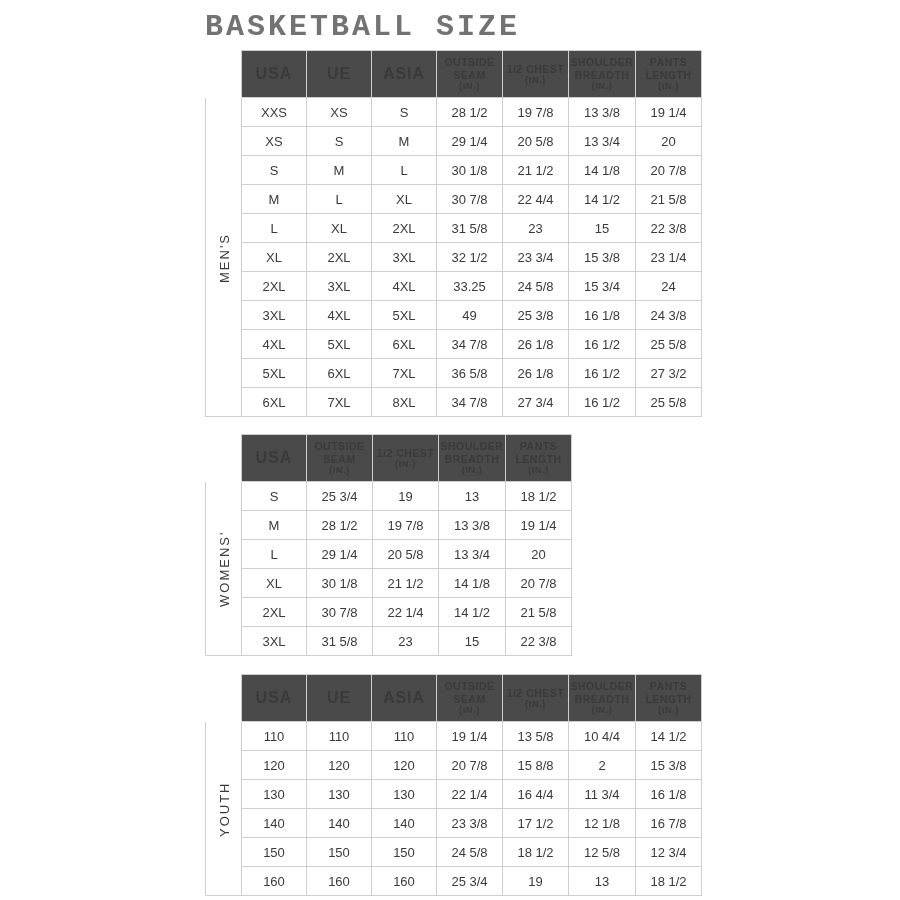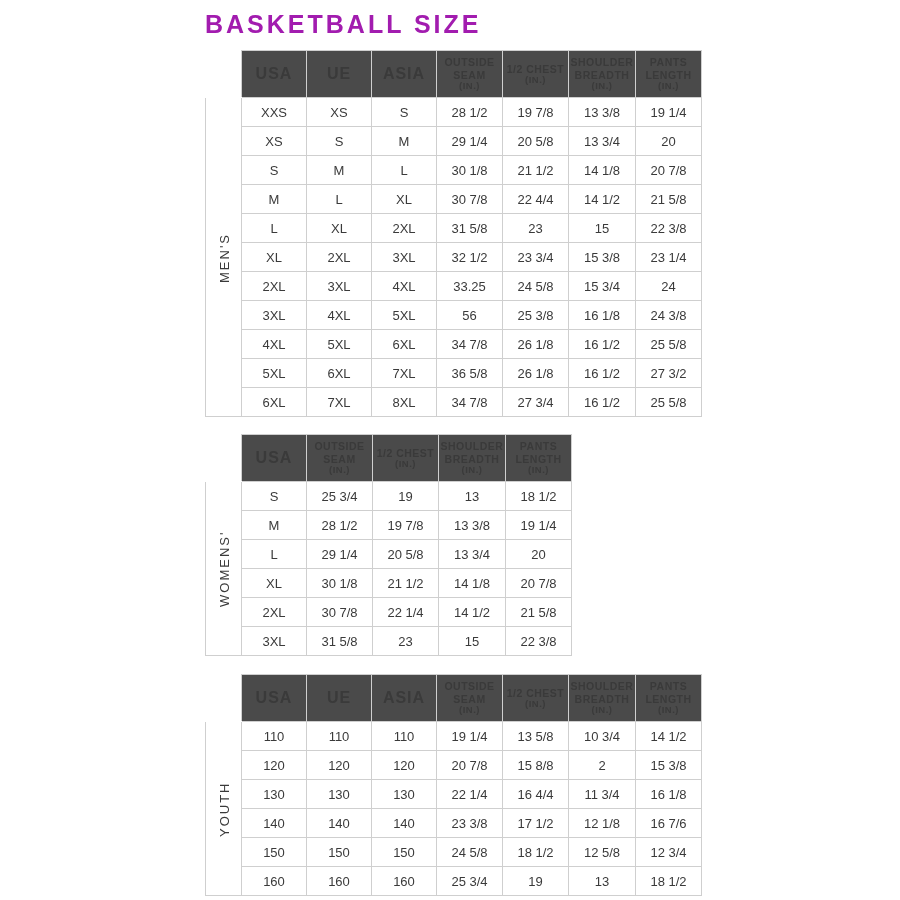--- a/index.html
+++ b/index.html
@@ -13,25 +13,25 @@
   .page {
     position: relative;
     width: 900px;
     height: 900px;
     padding: 0;
   }
   .title {
     position: absolute;
     left: 205px;
     top: 10px;
-    font-family: Liberation Sans, sans-serif;
+    font-family: Liberation Mono, monospace;
     font-weight: bold;
-    font-size: 25px;
+    font-size: 30px;
     letter-spacing: 3px;
-    color: #a21caf;
+    color: #737373;
   }
   .table-wrap { position: absolute; }
   table.size-table {
     border-collapse: collapse;
     table-layout: fixed;
   }
   table.size-table td, table.size-table th {
     border: 1px solid #cfcfcf;
     text-align: center;
     vertical-align: middle;
@@ -183,21 +183,21 @@
           <td>4XL</td>
           <td>33.25</td>
           <td>24 5/8</td>
           <td>15 3/4</td>
           <td>24</td>
         </tr>
         <tr>
           <td>3XL</td>
           <td>4XL</td>
           <td>5XL</td>
-          <td>56</td>
+          <td>49</td>
           <td>25 3/8</td>
           <td>16 1/8</td>
           <td>24 3/8</td>
         </tr>
         <tr>
           <td>4XL</td>
           <td>5XL</td>
           <td>6XL</td>
           <td>34 7/8</td>
           <td>26 1/8</td>
@@ -343,21 +343,21 @@
         </tr>
       </thead>
       <tbody>
         <tr>
           <td class="rowlabel" rowspan="6">YOUTH</td>
           <td>110</td>
           <td>110</td>
           <td>110</td>
           <td>19 1/4</td>
           <td>13 5/8</td>
-          <td>10 3/4</td>
+          <td>10 4/4</td>
           <td>14 1/2</td>
         </tr>
         <tr>
           <td>120</td>
           <td>120</td>
           <td>120</td>
           <td>20 7/8</td>
           <td>15 8/8</td>
           <td>2</td>
           <td>15 3/8</td>
@@ -371,21 +371,21 @@
           <td>11 3/4</td>
           <td>16 1/8</td>
         </tr>
         <tr>
           <td>140</td>
           <td>140</td>
           <td>140</td>
           <td>23 3/8</td>
           <td>17 1/2</td>
           <td>12 1/8</td>
-          <td>16 7/6</td>
+          <td>16 7/8</td>
         </tr>
         <tr>
           <td>150</td>
           <td>150</td>
           <td>150</td>
           <td>24 5/8</td>
           <td>18 1/2</td>
           <td>12 5/8</td>
           <td>12 3/4</td>
         </tr>

